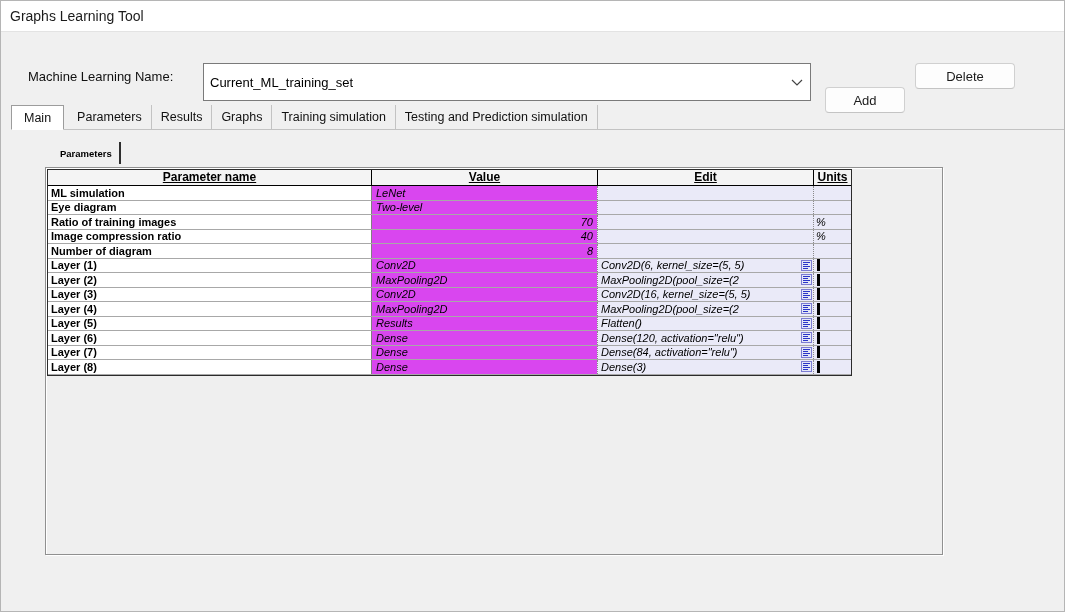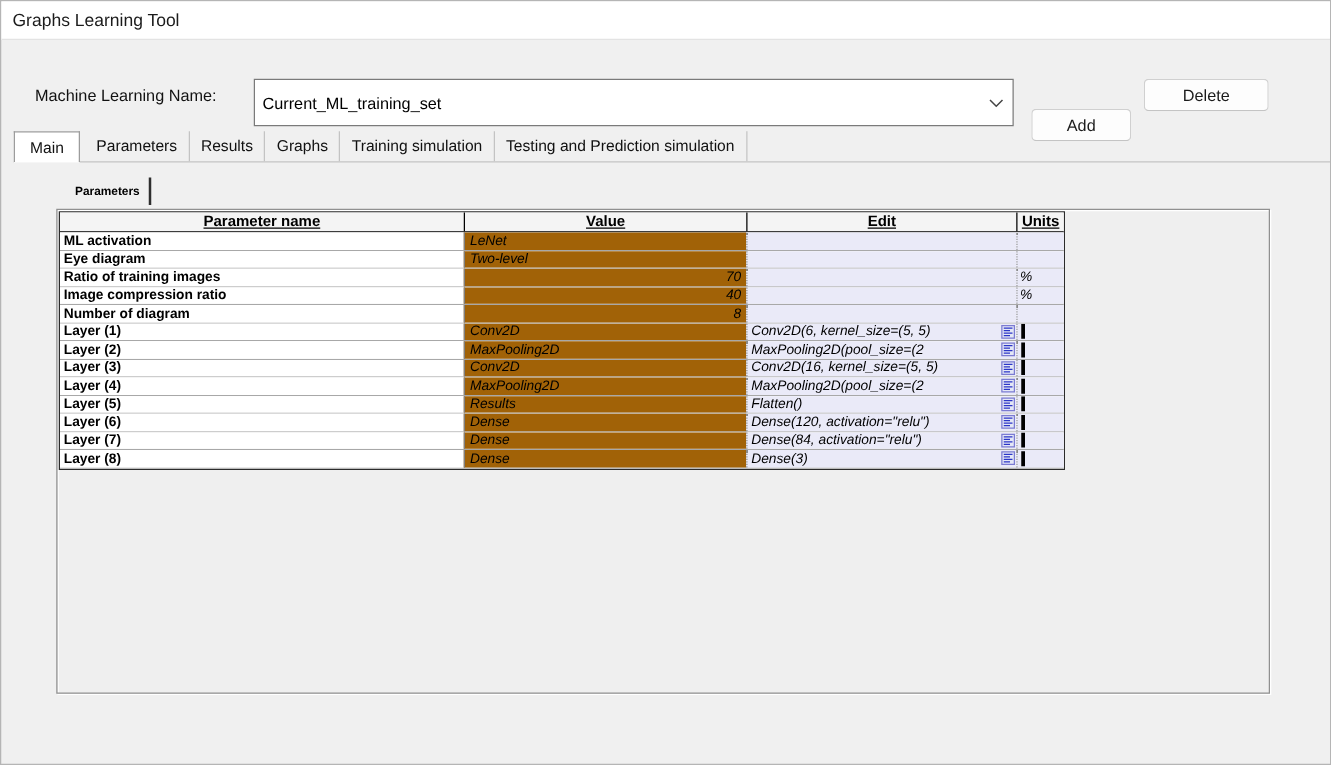--- a/index.html
+++ b/index.html
@@ -45,41 +45,41 @@
   }
   .tab:last-child{border-right:1px solid #c3c3c3;}
   
   .subtab{
     position:absolute;left:55px;top:141px;height:22px;display:flex;align-items:center;
     padding:0 7px 0 4px;font-size:9.5px;font-weight:bold;color:#000;
     border-right:2px solid #2e2e2e;cursor:default;background:#f0f0f0;
   }
   
   .panel{
-    position:absolute;left:44px;top:166px;width:971px;height:388px;box-sizing:border-box;
+    position:absolute;left:44px;top:166px;width:898px;height:388px;box-sizing:border-box;
     background:#efefef;border:1px solid #909090;
     box-shadow:1px 1px 0 #ffffff, inset 1px 1px 0 #ffffff;
   }
   
   .grid{
     position:absolute;left:1px;top:1px;width:805px;box-sizing:border-box;
     border:1px solid #2b2b2b;background:#fff;
   }
   .thead{display:flex;height:15px;border-bottom:1px solid #000;background:#f4f4f4;}
   .hcell{
     box-sizing:border-box;font-size:12px;font-weight:bold;text-decoration:underline;
     text-align:center;line-height:14px;color:#000;overflow:hidden;white-space:nowrap;
   }
   .trow{display:flex;height:13.5px;border-bottom:1px solid #a8a8a8;background:#fff;}
   .cell{
     box-sizing:border-box;font-size:11px;line-height:12.5px;overflow:hidden;white-space:nowrap;
     display:flex;align-items:center;
   }
   .c-name{width:323px;padding-left:3px;font-weight:bold;color:#000;background:#fff;}
-  .c-value{width:226px;padding-left:4px;font-style:italic;background:#a16207;border-left:1px solid #808080;}
+  .c-value{width:226px;padding-left:4px;font-style:italic;background:#d946ef;border-left:1px solid #808080;}
   .c-value.num{justify-content:flex-end;padding-right:4px;padding-left:0;}
   .c-edit{width:216px;padding-left:3px;font-style:italic;background:#eaeaf8;border-left:1px dotted #8a8a8a;position:relative;}
   .c-units{width:38px;padding-left:2px;font-style:italic;background:#eaeaf8;border-left:1px dotted #8a8a8a;}
   .hc1{width:323px;} .hc2{width:226px;border-left:1px solid #000;}
   .hc3{width:216px;border-left:1px solid #000;} .hc4{width:38px;border-left:1px solid #000;}
   .edit-text{flex:1;overflow:hidden;white-space:nowrap;}
   .list-editor-icon{
     width:11px;height:11px;box-sizing:border-box;flex:none;margin-right:1px;
     background:#e4e7f6;border:1px solid #7b7bd2;
     display:flex;flex-direction:column;justify-content:space-evenly;cursor:default;
@@ -128,21 +128,21 @@
   <div class="panel">
     <div class="grid">
       <div class="thead">
         <div class="hcell hc1">Parameter name</div>
         <div class="hcell hc2">Value</div>
         <div class="hcell hc3">Edit</div>
         <div class="hcell hc4">Units</div>
       </div>
       <div>
           <div class="trow">
-            <div class="cell c-name">ML activation</div>
+            <div class="cell c-name">ML simulation</div>
             <div class="cell c-value">LeNet</div>
             <div class="cell c-edit">
               <span class="edit-text"></span>
             </div>
             <div class="cell c-units"></div>
           </div>
           <div class="trow">
             <div class="cell c-name">Eye diagram</div>
             <div class="cell c-value">Two-level</div>
             <div class="cell c-edit">

